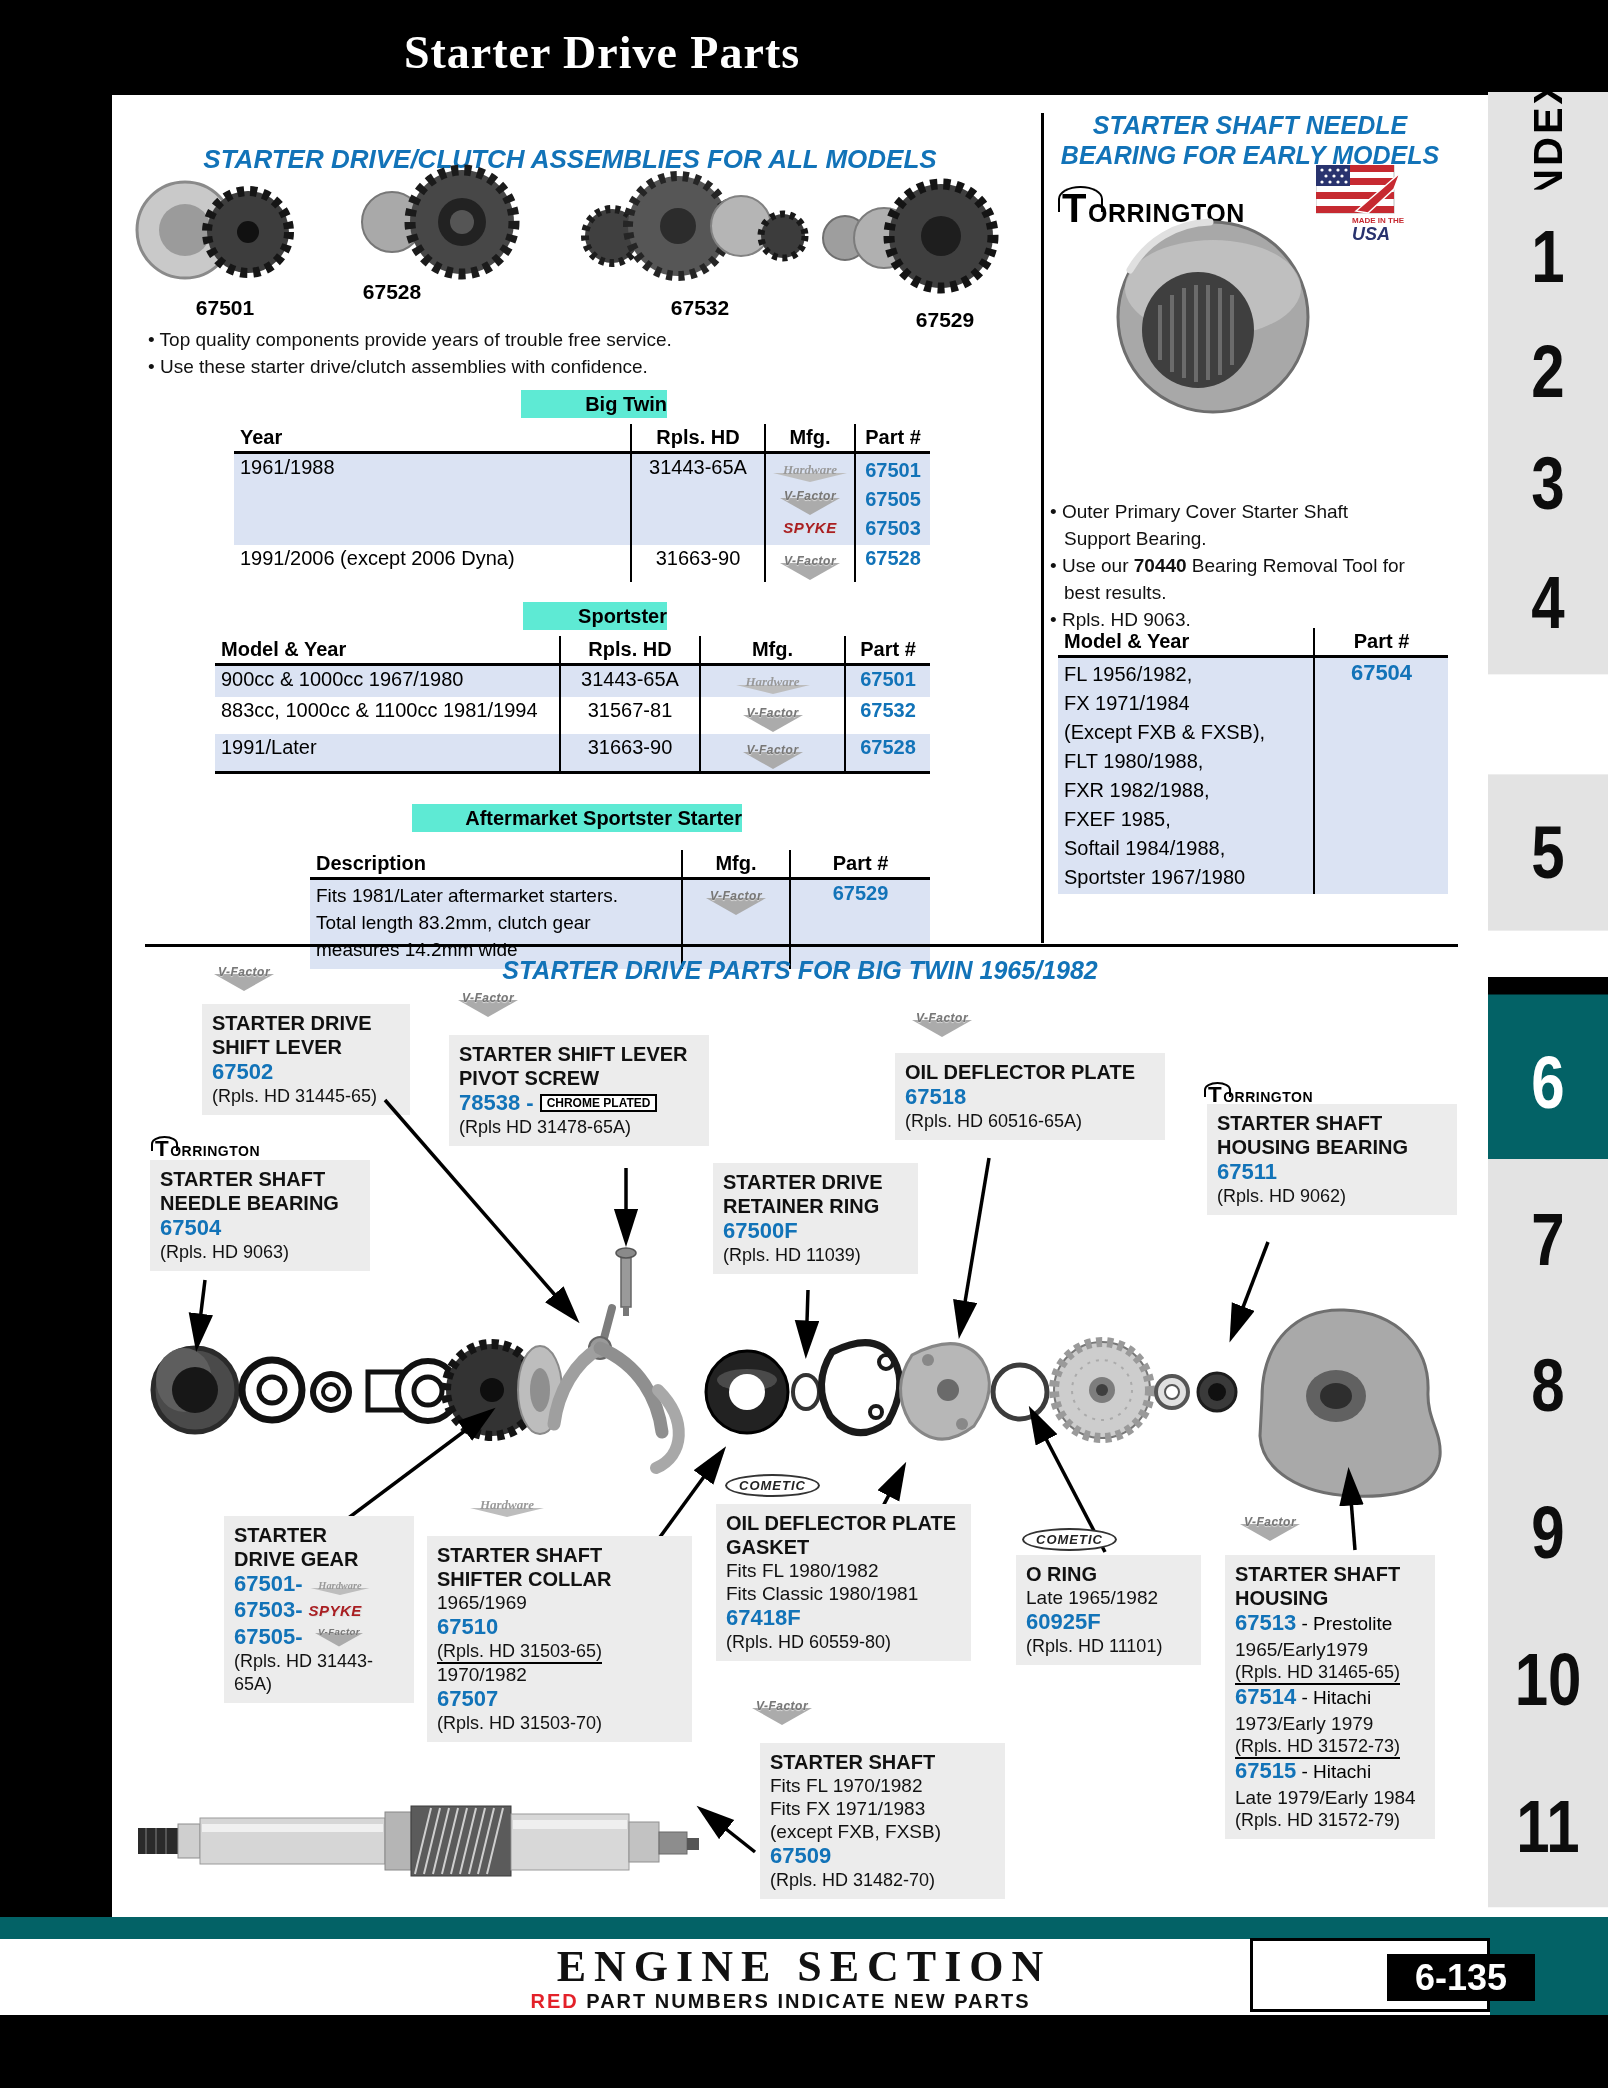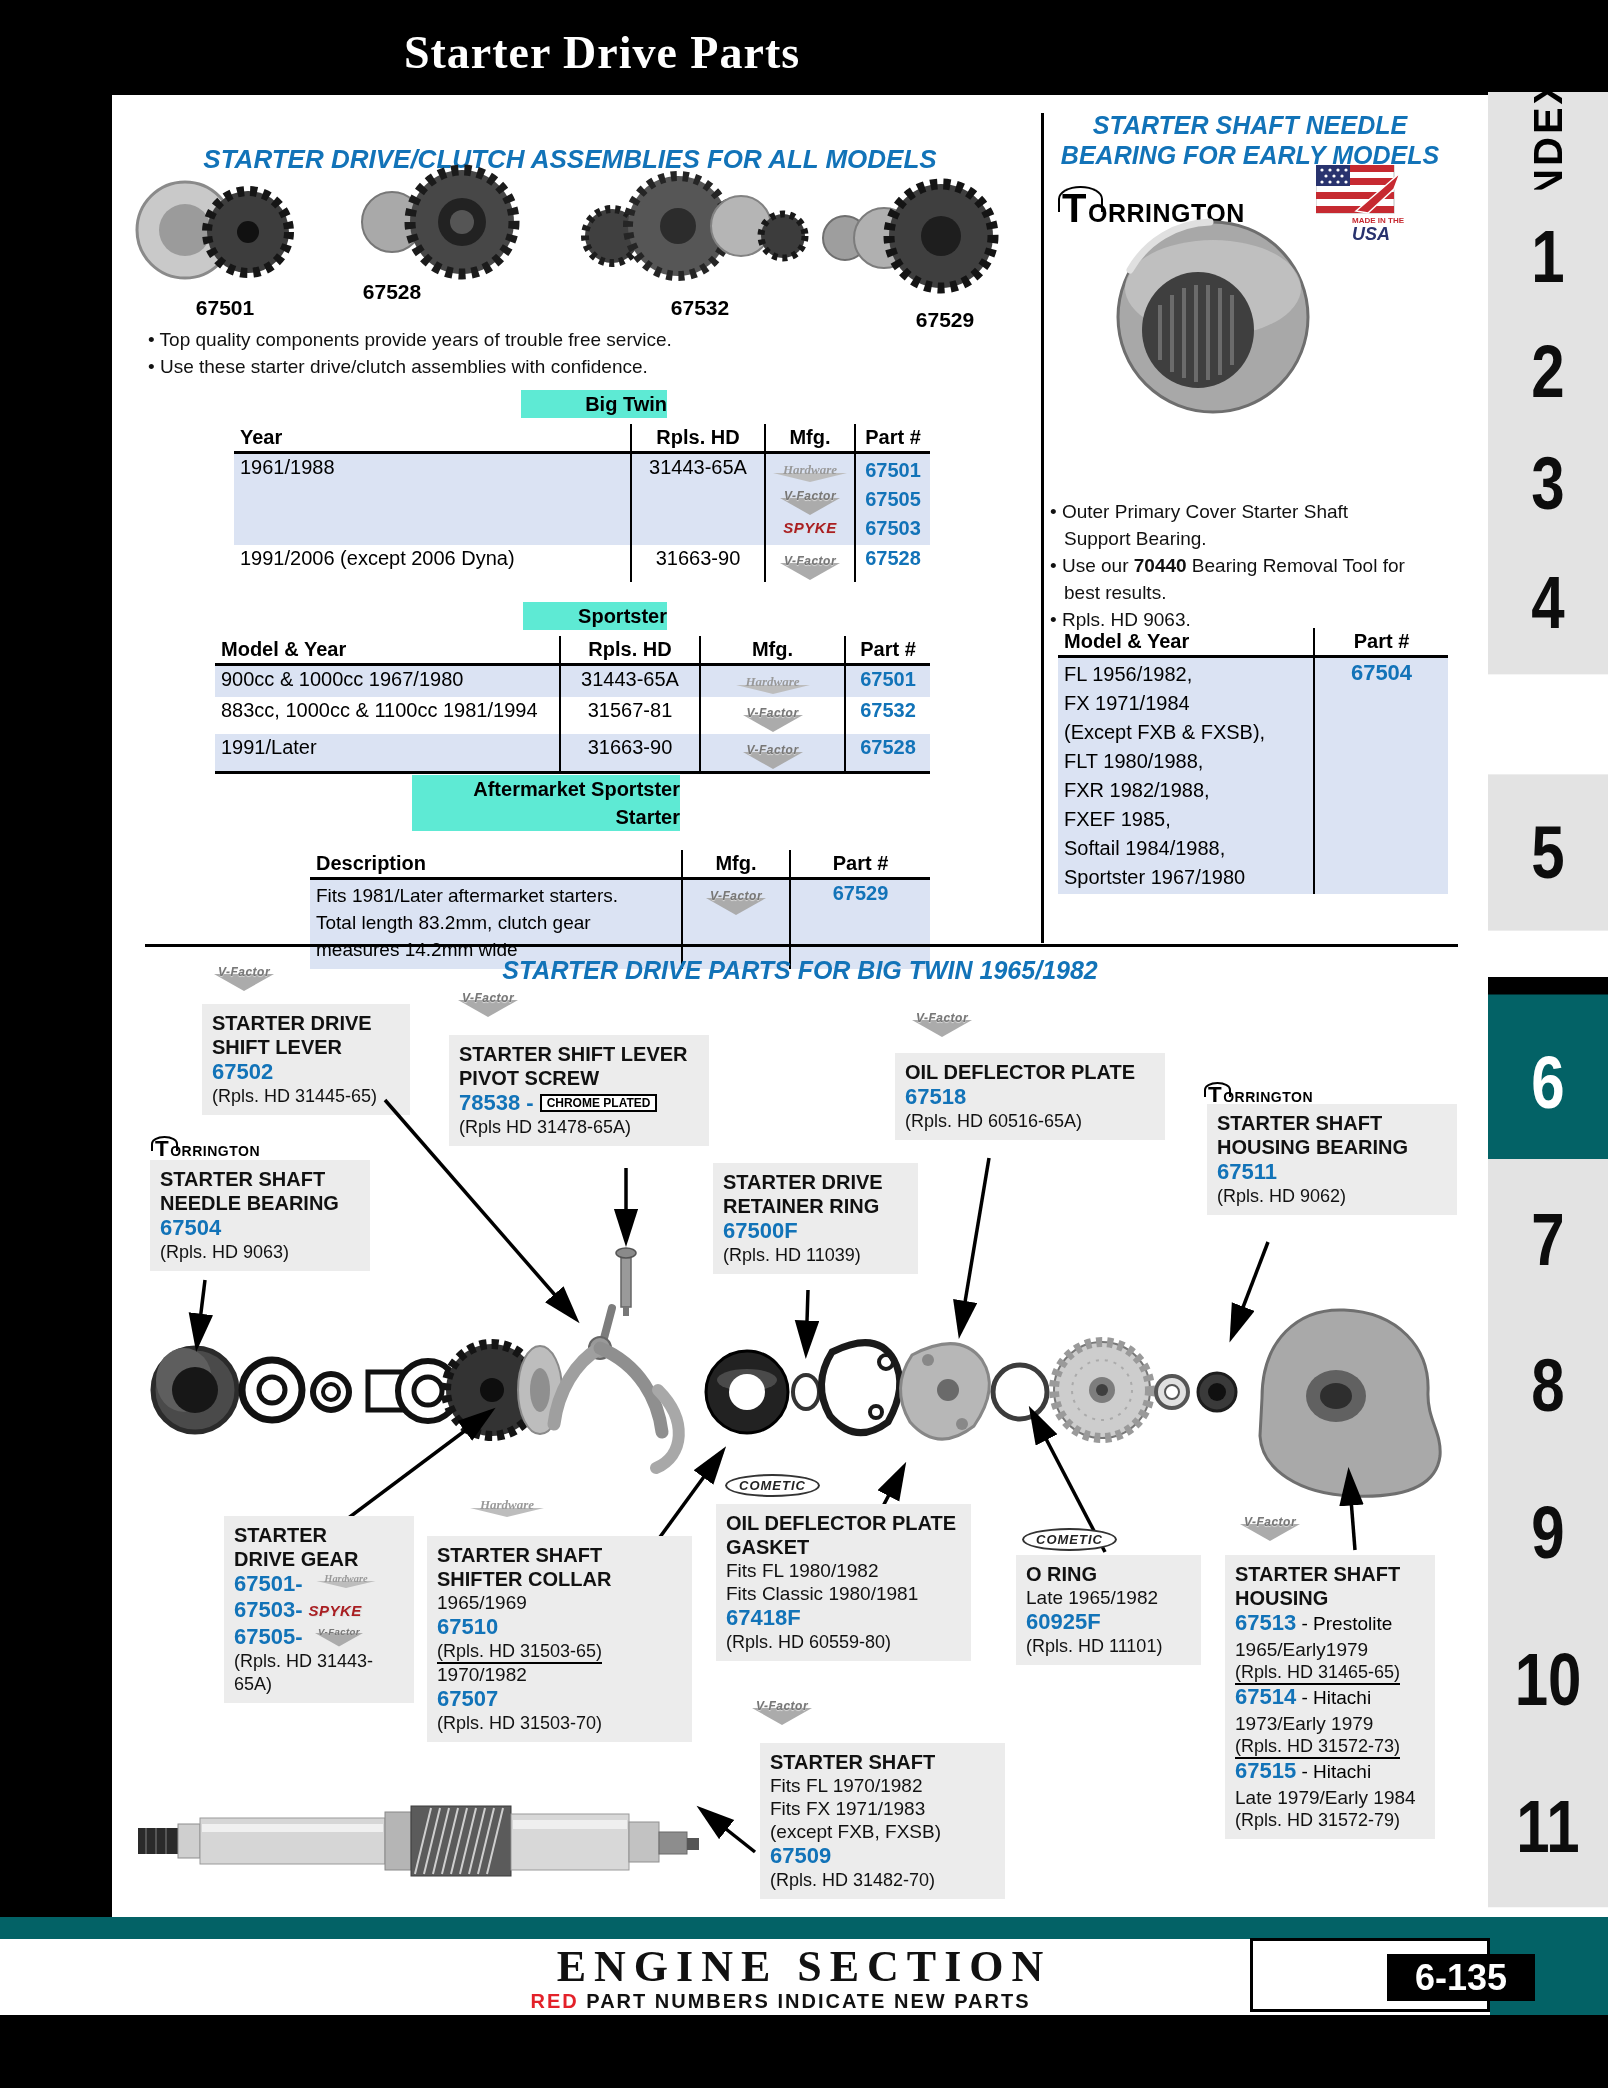--- a/index.html
+++ b/index.html
@@ -188,21 +188,21 @@
       <td class="c vb">31663-90</td>
       <td class="c vb"><span class="lg">
               <b class="vf-t">V-Factor</b>
               <i class="vf-c"></i>
             </span></td>
       <td class="c vb pn">67528</td>
     </tr>
   </tbody>
     </table>
 
-  <div class="abs ylab" style="left:412px;top:775px;width:268px">Aftermarket Sportster Starter</div>
+  <div class="abs ylab" style="left:412px;top:804px;width:330px">Aftermarket Sportster Starter</div>
   <table class="cat" style="left:310px;top:850px;width:620px">
     <colgroup>
         <col style="width:372px">
         <col style="width:108px">
         <col style="width:140px">
       </colgroup>
     <tbody>
         <tr>
       <th>Description</th>
       <th class="c vb">Mfg.</th>
@@ -482,21 +482,21 @@
       <i class="vf-c"></i>
     </span>
   <span class="abs lg" style="left:752px;top:1700px">
       <b class="vf-t">V-Factor</b>
       <i class="vf-c"></i>
     </span>
 
   <div class="co" style="left:224px;top:1516px;width:170px">
     <span class="t">STARTER</span>
     <span class="t">DRIVE GEAR</span>
-    <span style="display:flex;align-items:flex-start;gap:6px">
+    <span style="display:flex;align-items:flex-end;">
         <span class="pi">67501-</span>
         <span class="lg" style="transform:scale(.8)">
           <b class="hw-t">Hardware</b>
           <i class="hw-c"></i>
         </span>
       </span>
     <span style="display:flex;align-items:center;gap:6px">
         <span class="pi">67503-</span>
         <b class="lg-spyke">SPYKE</b>
       </span>

